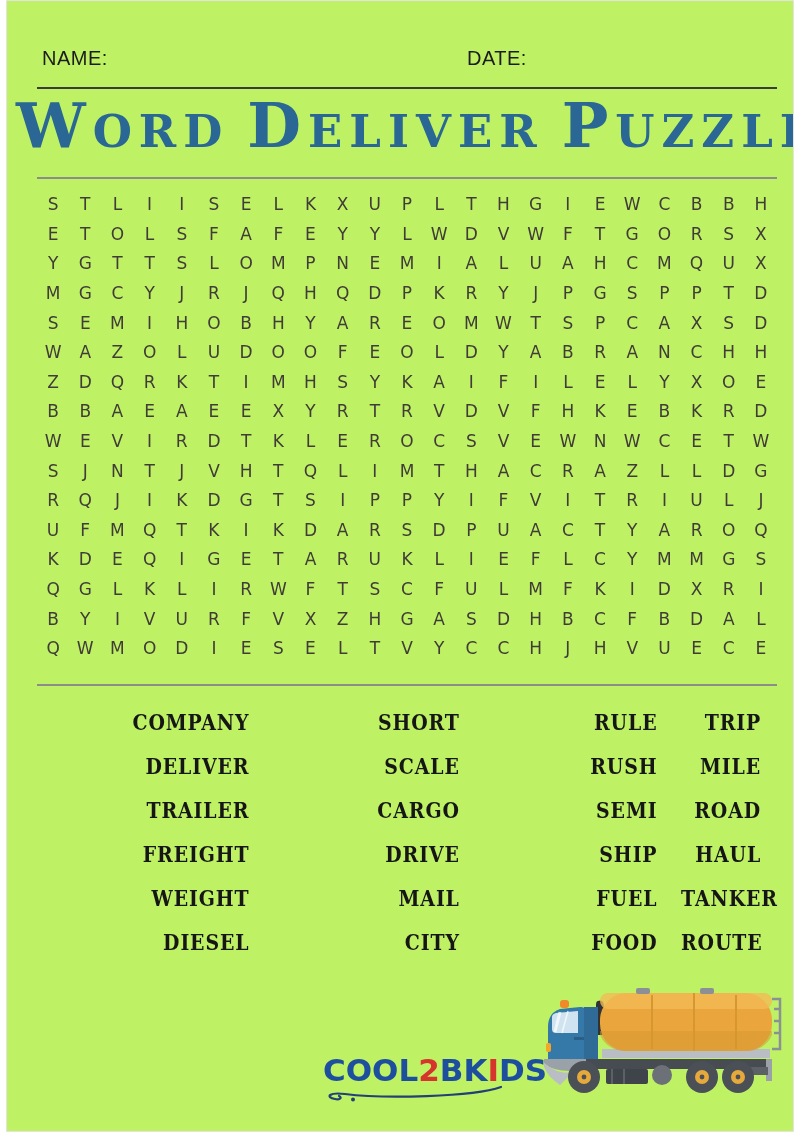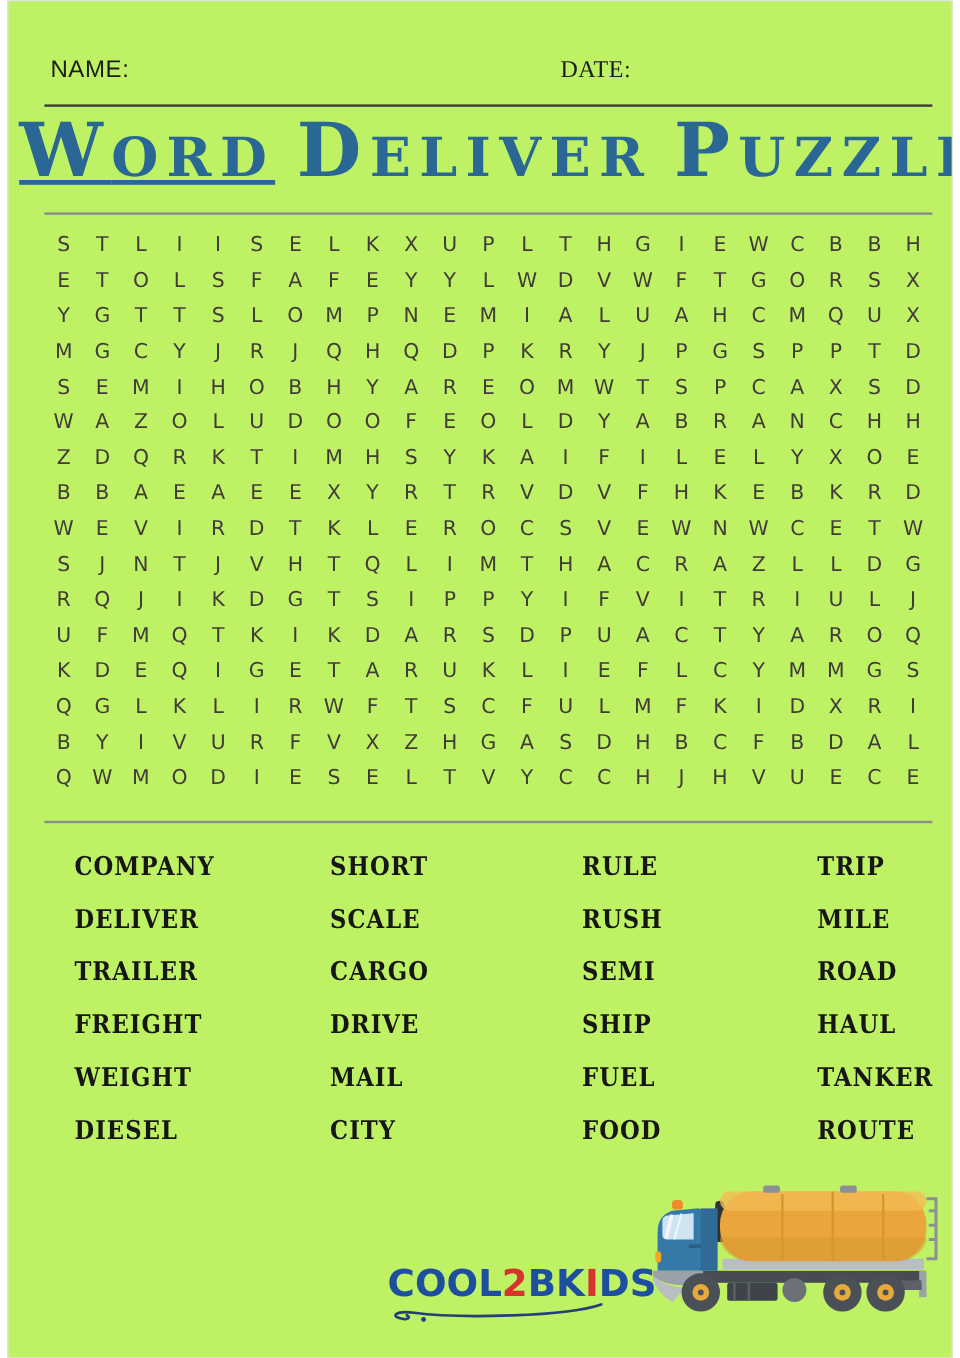--- a/index.html
+++ b/index.html
@@ -4,21 +4,21 @@
 <style>
   html,body{margin:0;padding:0;background:#ffffff;}
   .page{
     position:relative;width:788px;height:1132px;margin:0 auto;
     background:#bef264;border:1px solid #e3e3e3;box-sizing:border-box;
     font-family:"Liberation Sans",sans-serif;overflow:hidden;
   }
   
   .hdr-label{position:absolute;top:46px;font-size:20px;color:#1c1c1c;letter-spacing:.5px;}
   .hdr-label.name{left:35px;}
-  .hdr-label.date{left:460px;font-family:Liberation Serif, serif;}
+  .hdr-label.date{left:460px;}
   .hdr-rule{position:absolute;top:86px;left:30px;width:740px;height:2px;background:#3c3c3c;}
   
   .title{
     position:absolute;top:86px;left:0;width:100%;text-align:center;
     font-family:"DejaVu Serif","Liberation Serif",serif;font-weight:700;
     white-space:nowrap;
   }
   .title-word{
     display:inline-block;font-size:45px;letter-spacing:7px;color:#2a6795;
     margin:0 9px;line-height:78px;
@@ -34,20 +34,21 @@
     display:grid;grid-template-columns:repeat(23,1fr);grid-auto-rows:29.6px;
     align-items:center;justify-items:center;
     font-family:"DejaVu Sans",sans-serif;font-size:17px;color:#413c38;
   }
   .cell{line-height:1;}
   
   .word-list{
     position:absolute;top:699px;left:55px;width:710px;
     display:grid;grid-template-columns:213px 210px 196px 91px;grid-auto-rows:44px;
     align-items:center;
+    text-align:right;
   }
   .word-item{
     display:inline-block;
     font-family:"DejaVu Serif","Liberation Serif",serif;font-weight:700;
     font-size:21.5px;color:#161616;letter-spacing:1px;white-space:nowrap;
     transform:scaleX(.88);transform-origin:left center;
   }
   
   .logo{position:absolute;left:316px;top:1052px;width:185px;text-align:left;}
   .logo-text{
@@ -62,21 +63,21 @@
 </head>
 <body>
 
 <div class="page">
 
   <div class="hdr-label name">NAME:</div>
   <div class="hdr-label date">DATE:</div>
   <div class="hdr-rule"></div>
 
   <div class="title">
-    <span class="title-word" style="color: rgb(42, 103, 149); text-decoration: underline;">WORD</span><span class="title-word" style="color: rgb(42, 103, 149);">DELIVER</span><span class="title-word" style="color: rgb(42, 103, 149); text-align: right;">PUZZLE</span>
+    <span class="title-word" style="color: rgb(42, 103, 149);">WORD</span><span class="title-word" style="color: rgb(42, 103, 149);">DELIVER</span><span class="title-word" style="color: rgb(42, 103, 149); text-align: right;">PUZZLE</span>
   </div>
 
   <div class="grid-rule top"></div>
   <div class="letter-grid">
       <div class="cell">S</div>
       <div class="cell">T</div>
       <div class="cell">L</div>
       <div class="cell">I</div>
       <div class="cell">I</div>
       <div class="cell">S</div>

